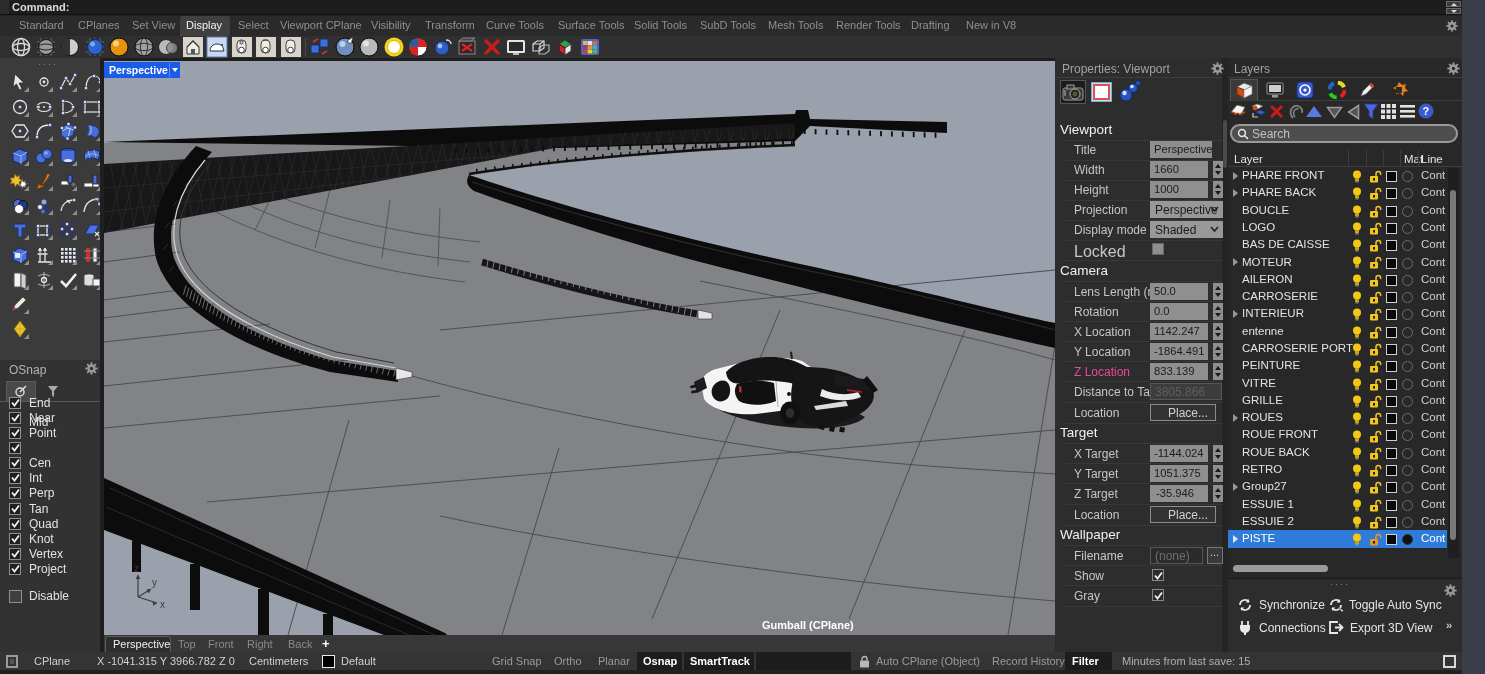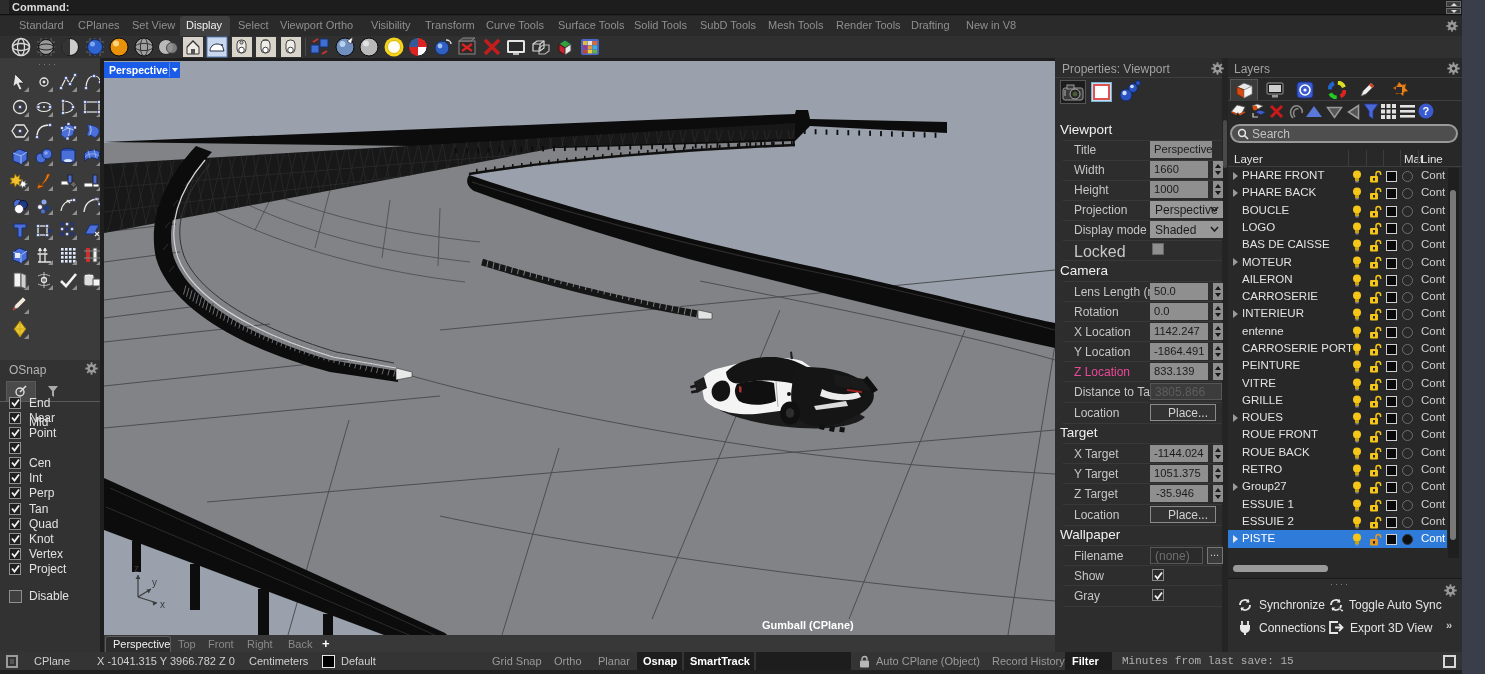--- a/index.html
+++ b/index.html
@@ -18,21 +18,21 @@
 <div class="abs" style="left:1446px;top:8px;width:15px;height:6px;background:#3c3c3c;border:1px solid #6a6a6a"></div>
 <div class="abs" style="left:1451px;top:3px;width:0;height:0;border-left:3px solid transparent;border-right:3px solid transparent;border-bottom:3px solid #ddd"></div>
 <div class="abs" style="left:1451px;top:10px;width:0;height:0;border-left:3px solid transparent;border-right:3px solid transparent;border-top:3px solid #ddd"></div>
 <div class="abs" style="left:0;top:16px;width:1462px;height:20px;background:#2a2a2a"></div>
 <div class="abs" style="left:180px;top:16px;width:50px;height:20px;background:#404040;border-radius:3px 3px 0 0"></div>
 <div class="txt" style="left:186px;top:19px;font-size:11px;color:#f2f2f2">Display</div>
 <div class="txt" style="left:19px;top:19px;font-size:11px;color:#8f8f8f">Standard</div>
 <div class="txt" style="left:78px;top:19px;font-size:11px;color:#8f8f8f">CPlanes</div>
 <div class="txt" style="left:132px;top:19px;font-size:11px;color:#8f8f8f">Set View</div>
 <div class="txt" style="left:238px;top:19px;font-size:11px;color:#8f8f8f">Select</div>
-<div class="txt" style="left:280px;top:19px;font-size:11px;color:#8f8f8f">Viewport Ortho</div>
+<div class="txt" style="left:280px;top:19px;font-size:11px;color:#8f8f8f">Viewport CPlane</div>
 <div class="txt" style="left:371px;top:19px;font-size:11px;color:#8f8f8f">Visibility</div>
 <div class="txt" style="left:425px;top:19px;font-size:11px;color:#8f8f8f">Transform</div>
 <div class="txt" style="left:486px;top:19px;font-size:11px;color:#8f8f8f">Curve Tools</div>
 <div class="txt" style="left:558px;top:19px;font-size:11px;color:#8f8f8f">Surface Tools</div>
 <div class="txt" style="left:634px;top:19px;font-size:11px;color:#8f8f8f">Solid Tools</div>
 <div class="txt" style="left:700px;top:19px;font-size:11px;color:#8f8f8f">SubD Tools</div>
 <div class="txt" style="left:768px;top:19px;font-size:11px;color:#8f8f8f">Mesh Tools</div>
 <div class="txt" style="left:836px;top:19px;font-size:11px;color:#8f8f8f">Render Tools</div>
 <div class="txt" style="left:911px;top:19px;font-size:11px;color:#8f8f8f">Drafting</div>
 <div class="txt" style="left:966px;top:19px;font-size:11px;color:#8f8f8f">New in V8</div>
@@ -1587,14 +1587,14 @@
 <div class="abs" style="left:756px;top:652px;width:95px;height:18px;background:#1d1d1d"></div>
 <div class="txt" style="left:762px;top:619px;font-size:11px;color:#fff;font-weight:bold;">Gumball (CPlane)</div>
 <svg class="abs" style="left:859px;top:655px" width="11" height="13" viewBox="0 0 11 13">
 <rect x="1" y="5.5" width="9" height="7" rx="1" fill="#b8b8b8"></rect>
 <path d="M3 5.5V4a2.5 2.5 0 0 1 5 0v1.5" fill="none" stroke="#b8b8b8" stroke-width="1.4"></path>
     </svg>
 <div class="txt" style="left:876px;top:655px;font-size:11px;color:#9a9a9a;">Auto CPlane (Object)</div>
 <div class="txt" style="left:992px;top:655px;font-size:11px;color:#9a9a9a;">Record History</div>
 <div class="abs" style="left:1065px;top:652px;width:47px;height:18px;background:#1d1d1d"></div>
 <div class="txt" style="left:1072px;top:655px;font-size:11px;color:#fff;font-weight:bold;">Filter</div>
-<div class="txt" style="left:1122px;top:655px;font-size:11px;color:#b0b0b0;font-family:Liberation Mono, monospace;">Minutes from last save: 15</div>
+<div class="txt" style="left:1122px;top:655px;font-size:11px;color:#b0b0b0;">Minutes from last save: 15</div>
 <div class="abs" style="left:1443px;top:655px;width:13px;height:13px;border:2.5px solid #d8d8d8"></div>
 </div>
 </body></html>

